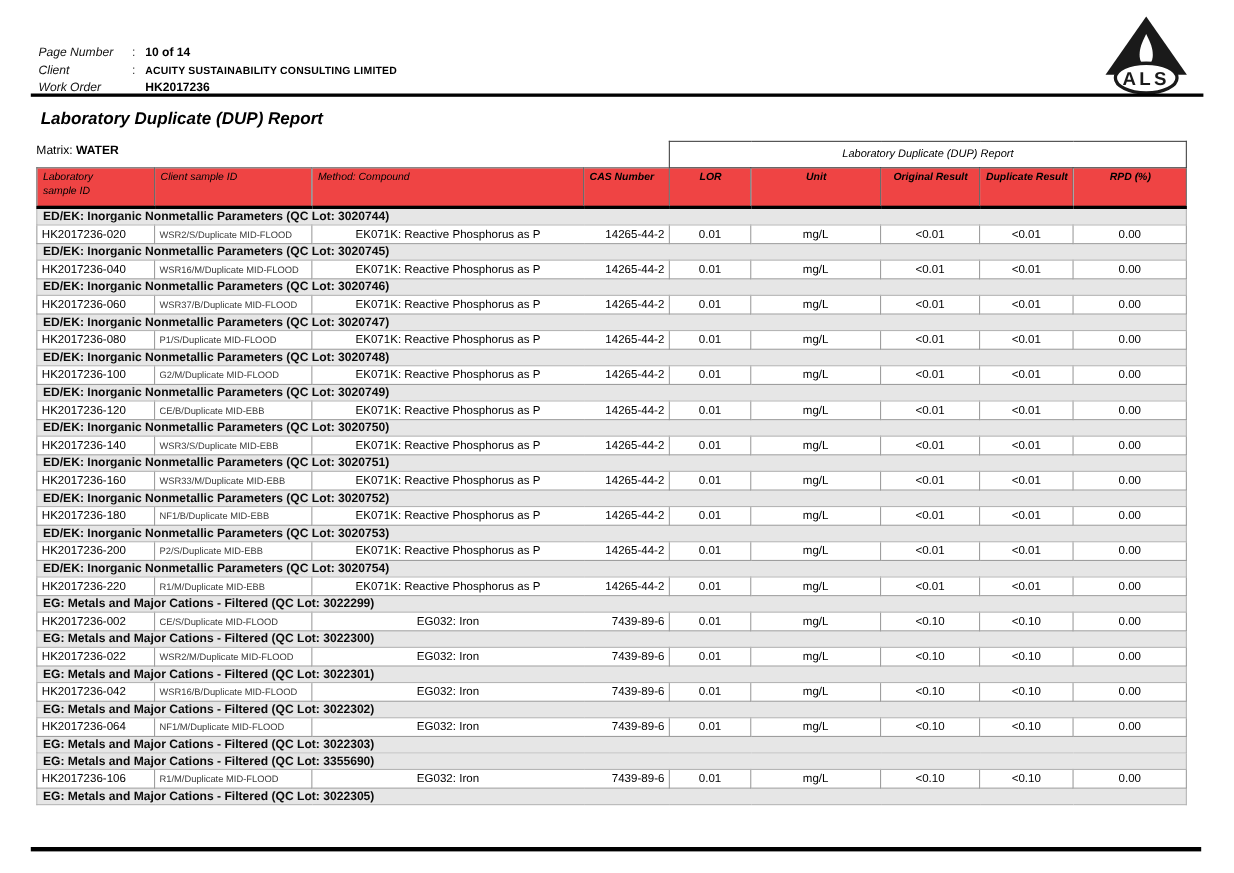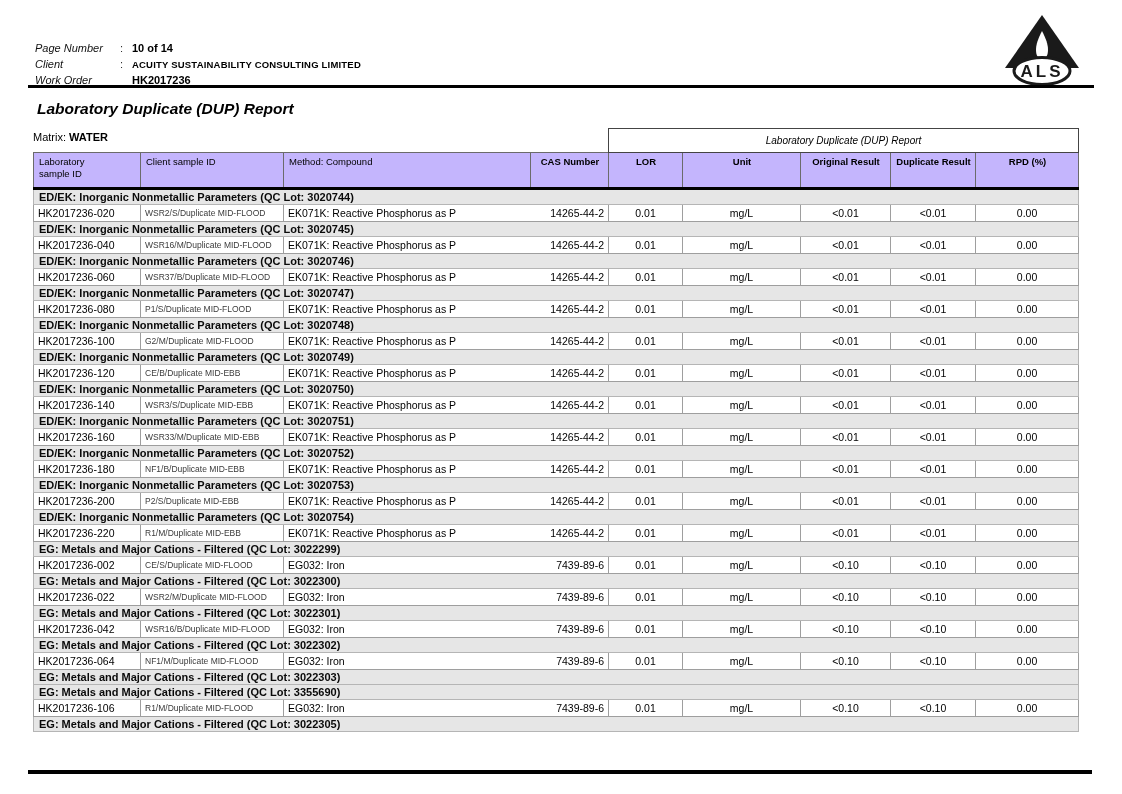--- a/index.html
+++ b/index.html
@@ -29,40 +29,40 @@
     font-size:10.5px;
   }
   td,th{padding:0;overflow:hidden;white-space:nowrap;}
   .spacer{border:none;background:transparent;}
   .span-head{
     border:1px solid #444;height:23px;text-align:center;
     font-style:italic;font-weight:normal;font-size:10px;background:#fff;
   }
   tr.colhead th{
     border:1px solid #6b6b6b;border-bottom:3px solid #000;
-    height:31px;vertical-align:top;text-align:left;background:#c4b5fd;
-    font-weight:normal;font-size:9.5px;padding:3px 4px 0 5px;
+    height:31px;vertical-align:top;text-align:left;background:#ef4444;
+    font-style:italic;font-weight:normal;font-size:9.5px;padding:3px 4px 0 5px;
   }
   tr.colhead th.b{font-weight:bold;}
   tr.colhead th.ctr{text-align:center;}
-  tr.colhead th.rgt{text-align:center;}
+  tr.colhead th.rgt{text-align:left;}
   th.th-method{border-right:none;}
   th.th-cas{border-left:none;}
   .lab2{display:block;line-height:12px;}
   
   td.sec-td{
     background:#e6e6e6;border:1px solid #b5b5b5;height:13px;
     font-weight:bold;font-size:11px;padding:0 0 1px 5px;color:#0a0a0a;
   }
   tr.drow td{
     background:#fff;border:1px solid #9e9e9e;height:16px;padding:0 4px;
   }
   td.c-lab{text-align:left;padding-left:6px;}
   td.c-client{text-align:left;padding-left:8px;font-size:8.5px;color:#3a3a3a;}
-  td.c-method{text-align:left;padding-left:6px;border-right:none!important;}
+  td.c-method{text-align:center;padding-left:6px;border-right:none!important;}
   td.c-cas{text-align:right;border-left:none!important;padding-right:3px;}
   td.c-num{text-align:center;}
 </style>
 </head>
 <body>
 
 <div class="hdr">
   <div class="hdr-row">
     <span class="h-label">Page Number</span>
     <span class="h-colon">:</span>

